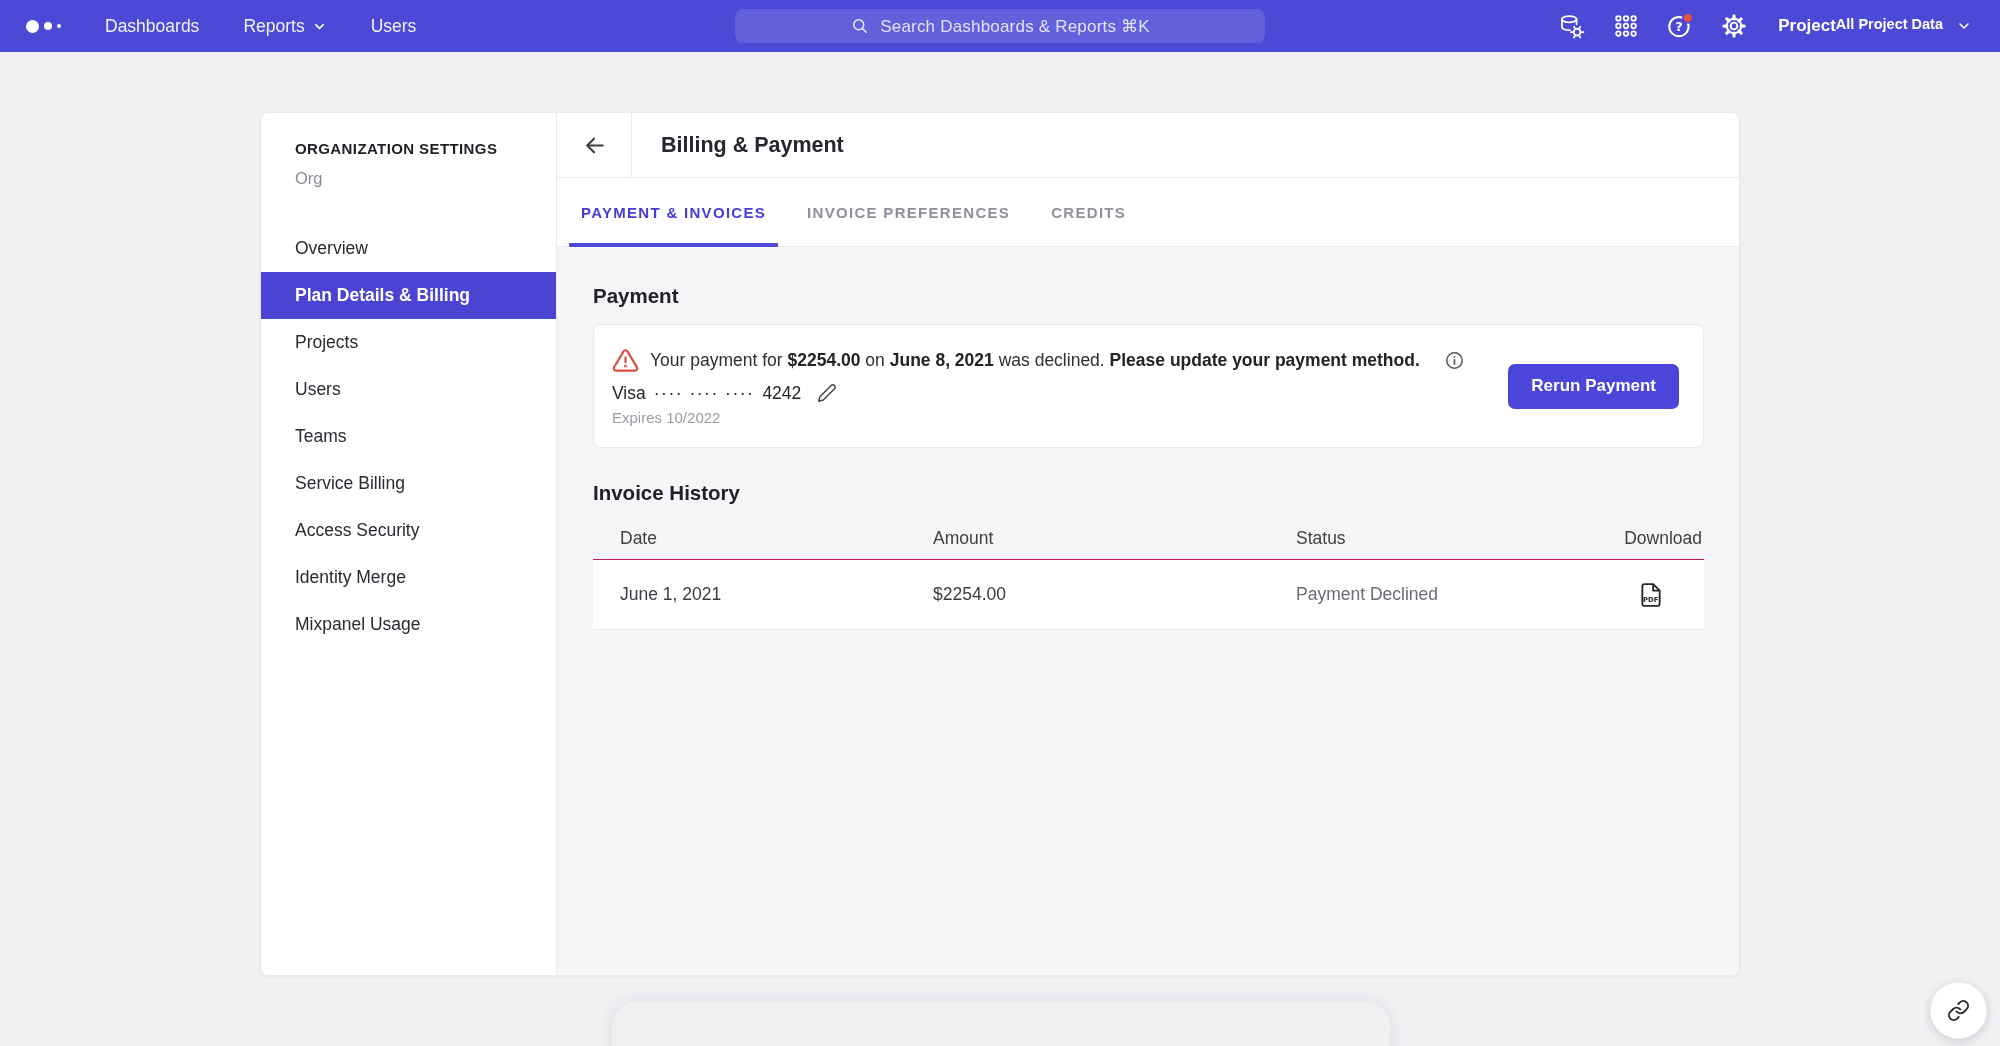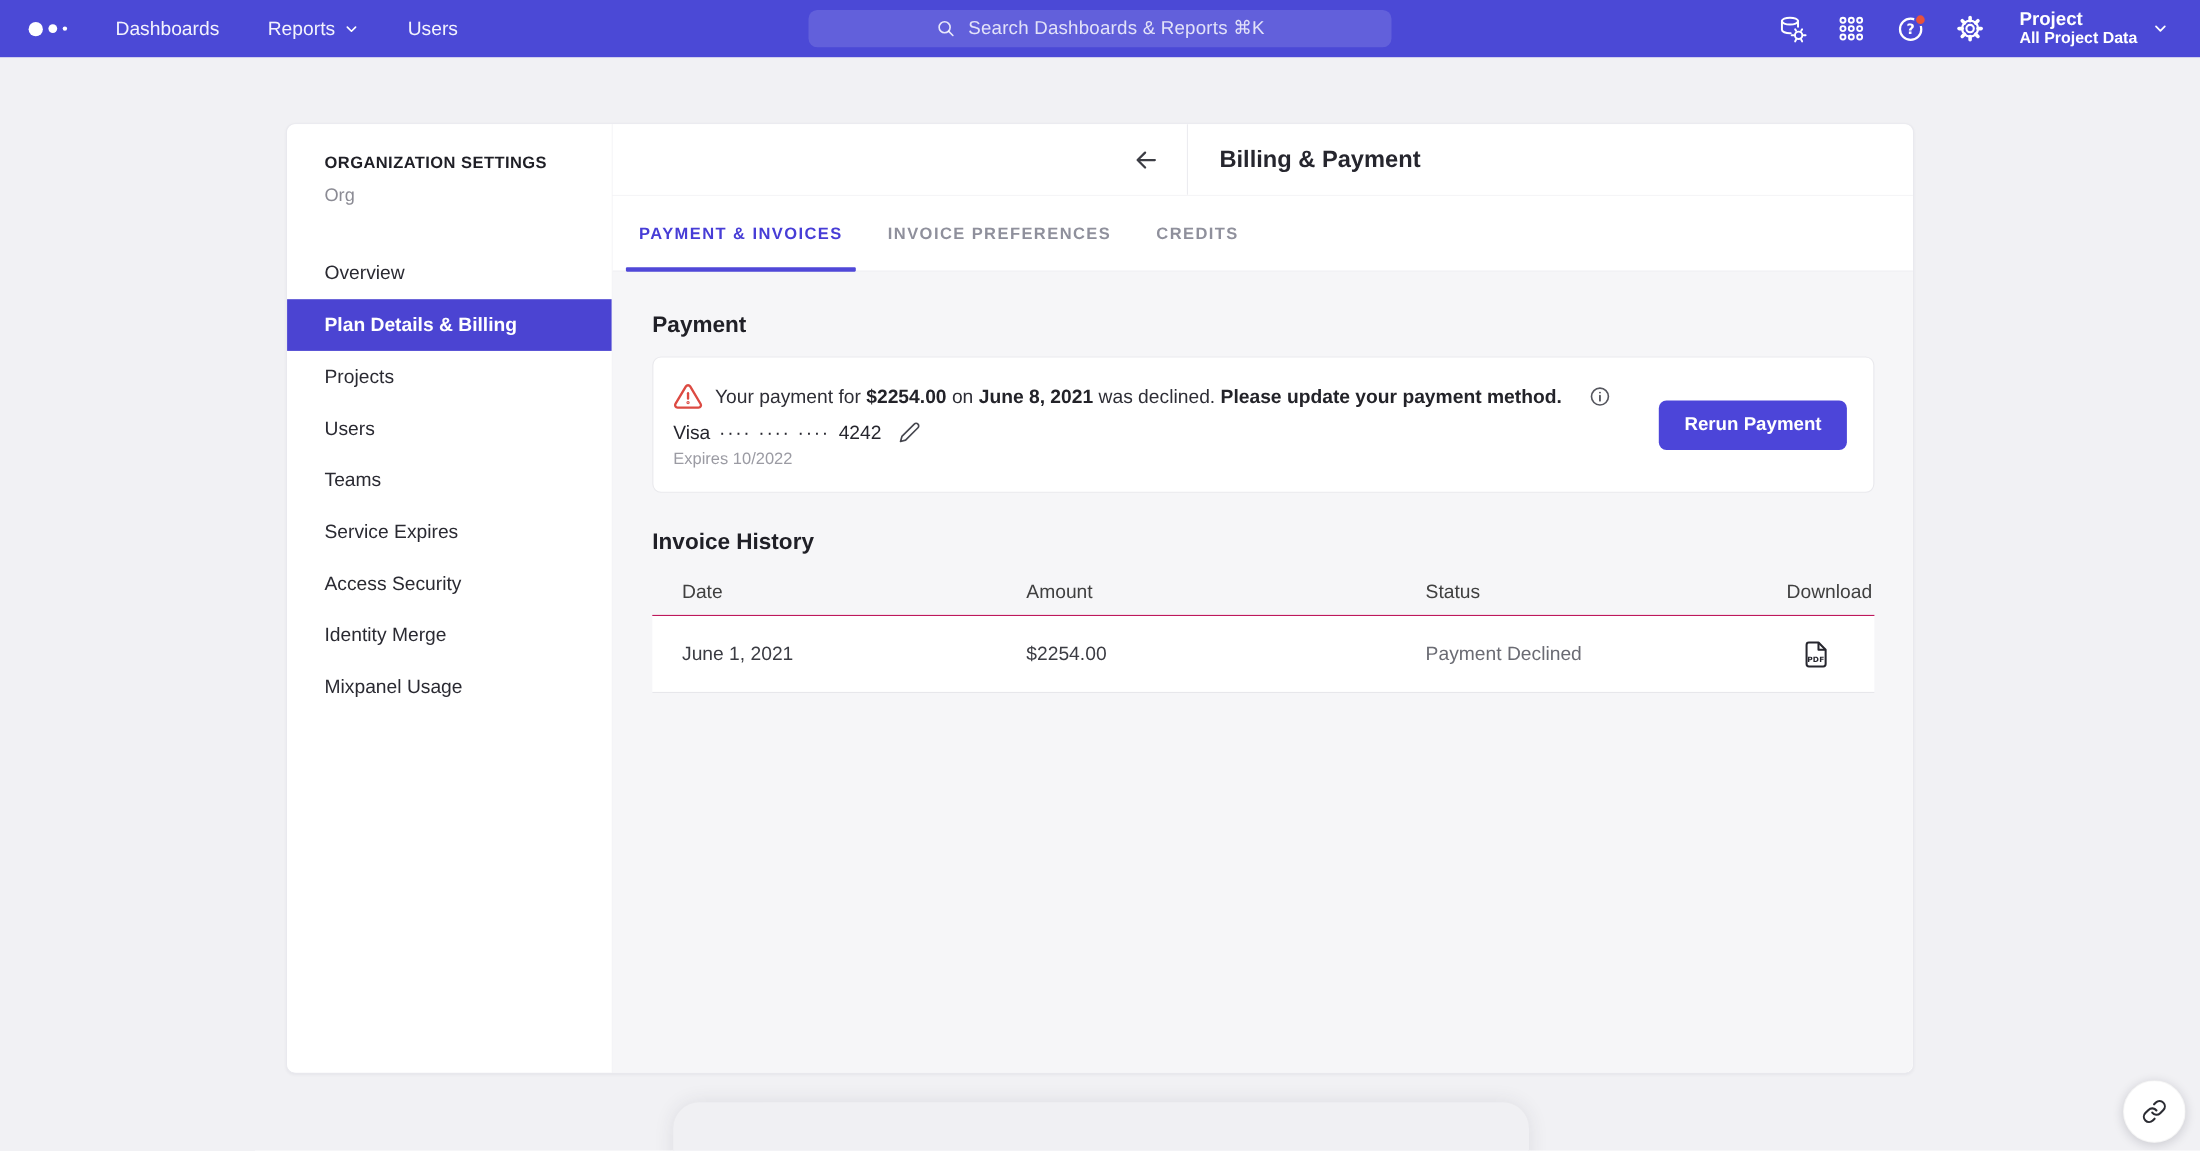--- a/index.html
+++ b/index.html
@@ -18,42 +18,42 @@
   .logo .d2 { width:8px; height:8px; border-radius:50%; background:#fff; }
   .logo .d3 { width:4px; height:4px; border-radius:50%; background:#fff; }
   .nav-links { display:flex; align-items:center; gap:44px;text-align:center; }
   .nav-link { color:#f2f2fd; font-size:17.5px; display:flex; align-items:center; gap:7px; cursor:pointer; }
   .search { position:absolute; left:735px; top:9px; width:530px; height:34px; border-radius:8px;
     background:rgba(255,255,255,0.13); display:flex; align-items:center; justify-content:center; gap:10px; cursor:text; }
   .search span { color:rgba(255,255,255,0.82); font-size:17px; letter-spacing:.2px; }
   .nav-right { position:absolute; right:0; top:0; height:52px; display:flex; align-items:center; gap:27px; padding-right:28px; }
   .nav-icon-btn { width:27px; height:27px; display:flex; align-items:center; justify-content:center; cursor:pointer; position:relative; }
   .project-switcher { display:flex; align-items:center; gap:13px; cursor:pointer; margin-left:4px; }
-  .project-switcher .txt { display:flex; flex-direction:column; line-height:1.15; }
+  .project-switcher .txt { display:flex; flex-direction:row; line-height:1.15; }
   .project-label { color:#fff; font-weight:700; font-size:17px; }
   .project-value { color:#ffffff; font-weight:700; font-size:14.5px; }
 
   
   .card { position:absolute; left:260px; top:112px; width:1480px; height:864px; background:#fff;
     border:1px solid #e9e9ee; border-radius:8px; box-shadow:0 1px 3px rgba(25,25,60,.05); }
 
   
   .sidebar { position:absolute; left:0; top:0; bottom:0; width:296px; background:#fff;
     border-right:1px solid #e9e9ed; border-radius:8px 0 0 8px; padding-top:27px; }
   .sb-title { padding-left:34px; font-size:15px; font-weight:700; letter-spacing:.4px; color:#1f1f26; }
   .sb-org { padding-left:34px; margin-top:12px; font-size:16.5px; color:#8b8b94; }
   .sb-nav { margin-top:37px; }
   .sb-item { height:47px; line-height:47px; padding-left:34px; font-size:17.5px; color:#2a2a32;
     cursor:pointer; white-space:nowrap; }
   .sb-item.active { background:#4b44d2; color:#fff; font-weight:700; }
 
   
   .main { position:absolute; left:296px; right:0; top:0; bottom:0; display:flex; flex-direction:column; }
   .page-header { height:65px; background:#fff; border-bottom:1px solid #ececf0; border-radius:0 8px 0 0;
-    display:flex; align-items:stretch; flex:0 0 auto;justify-content:center; }
+    display:flex; align-items:stretch; flex:0 0 auto; }
   .back-cell { width:75px; border-right:1px solid #ececf0; display:flex; align-items:center; justify-content:center; }
   .back-btn { background:none; border:none; cursor:pointer; display:flex; align-items:center; justify-content:center; width:40px; height:40px; }
   .page-title { font-size:21.5px; font-weight:700; color:#26262e; align-self:center; padding-left:29px; }
 
   .tabbar { height:69px; background:#fff; border-bottom:1px solid #ececf0; display:flex; align-items:stretch;
     padding-left:12px; flex:0 0 auto; }
   .tab { position:relative; display:flex; align-items:center; padding:0 12px; margin-right:17px;
     font-size:15px; font-weight:700; letter-spacing:1.3px; color:#8f909c; cursor:pointer; white-space:nowrap; }
   .tab.active { color:#473dd6; }
   .tab.active::after { content:""; position:absolute; left:0; right:0; bottom:-1px; height:4px; background:#5048d8; border-radius:1px; }
@@ -193,21 +193,21 @@
 
   <aside class="sidebar">
     <div class="sb-title">ORGANIZATION SETTINGS</div>
     <div class="sb-org">Org</div>
     <nav class="sb-nav">
       <div class="sb-item">Overview</div>
       <div class="sb-item active">Plan Details &amp; Billing</div>
       <div class="sb-item">Projects</div>
       <div class="sb-item">Users</div>
       <div class="sb-item">Teams</div>
-      <div class="sb-item">Service Expires</div>
+      <div class="sb-item">Service Billing</div>
       <div class="sb-item">Access Security</div>
       <div class="sb-item">Identity Merge</div>
       <div class="sb-item">Mixpanel Usage</div>
     </nav>
   </aside>
 
   <section class="main">
     <div class="page-header">
       <div class="back-cell">
         <button class="back-btn">

